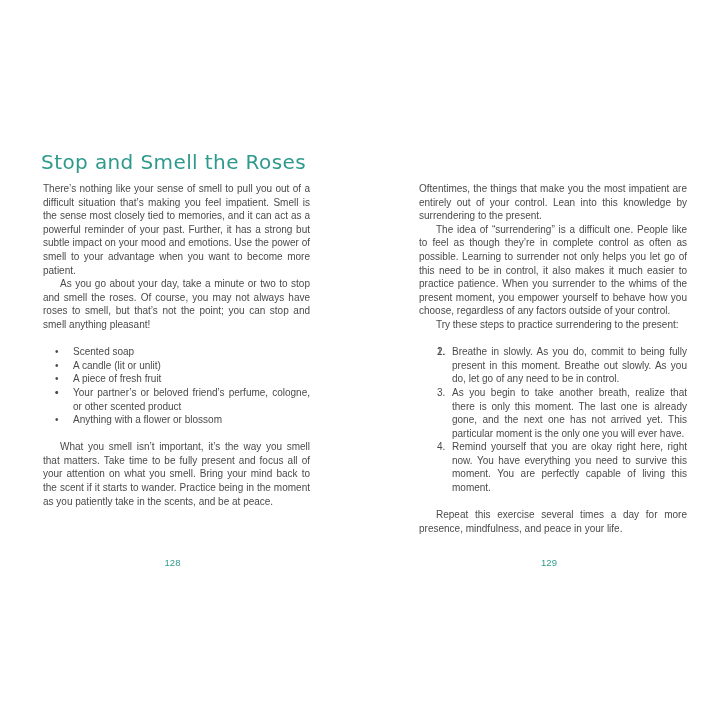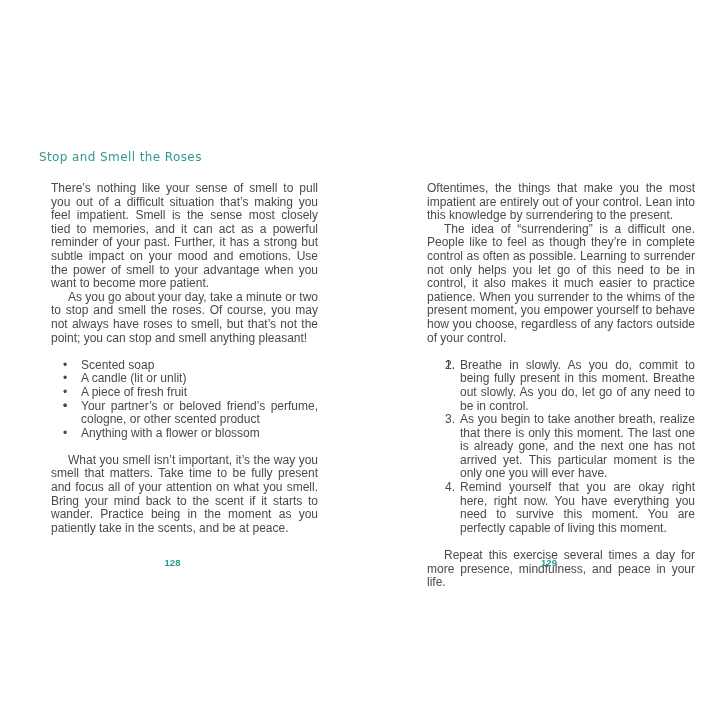--- a/index.html
+++ b/index.html
@@ -4,37 +4,37 @@
 <style>
   html, body { margin:0; padding:0; }
   body {
     width:720px; height:720px; background:#ffffff; position:relative; overflow:hidden;
     font-family:"Liberation Sans", sans-serif; color:#4a4a4a;
   }
   .page { position:absolute; top:0; height:720px; }
   .page.left { left:39px; width:267px; }
   .page.right { left:415px; width:268px; }
   .title {
-    position:absolute; top:150px; left:0; width:100%; text-align:left;
-    font-family:"DejaVu Sans", sans-serif; font-size:12px; color:#2e9a8c;
+    position:absolute; top:150px; left:0; width:100%; text-align:right;
+    font-family:"DejaVu Sans", sans-serif; font-size:20px; color:#2e9a8c;
     letter-spacing:0.4px; font-weight:normal; margin:0;
   }
-  .body { position:absolute; top:182px; left:12px; width:100%; font-size:12px; line-height:13.6px; }
+  .body { position:absolute; top:182px; left:4px; width:100%; font-size:10px; line-height:13.6px; }
   .body p { margin:0; text-align:justify; }
   .body p.indent { text-indent:17px; }
   .gap { height:13.6px; }
   ul.bullets { margin:0; padding:0; list-style:none; }
   ul.bullets li { position:relative; padding-left:30px; text-align:justify; }
   ul.bullets li .dot { position:absolute; left:12px; top:0; }
   ol.steps { margin:0; padding:0; list-style:none; }
   ol.steps li { position:relative; padding-left:33px; text-align:justify; }
   ol.steps li .num { position:absolute; left:18px; top:0; }
   .pagenum {
     position:absolute; top:557px; left:0; width:100%; text-align:center;
-    font-size:9.5px; color:#2e9a8c;font-weight:bold;
+    font-size:9.5px; color:#2e9a8c;
   }
 </style>
 </head>
 <body>
 
 <div class="page left">
   <h1 class="title">Stop and Smell the Roses</h1>
   <div class="body">
     <p>There’s nothing like your sense of smell to pull you out of a difficult situation that’s making you feel impatient. Smell is the sense most closely tied to memories, and it can act as a powerful reminder of your past. Further, it has a strong but subtle impact on your mood and emotions. Use the power of smell to your advantage when you want to become more patient.</p>
     <p class="indent">As you go about your day, take a minute or two to stop and smell the roses. Of course, you may not always have roses to smell, but that’s not the point; you can stop and smell anything pleasant!</p>
@@ -50,20 +50,21 @@
     <div class="gap"></div>
     <p class="indent">What you smell isn’t important, it’s the way you smell that matters. Take time to be fully present and focus all of your attention on what you smell. Bring your mind back to the scent if it starts to wander. Practice being in the moment as you patiently take in the scents, and be at peace.</p>
   </div>
   <div class="pagenum">128</div>
 </div>
 
 <div class="page right">
   <div class="body">
     <p>Oftentimes, the things that make you the most impatient are entirely out of your control. Lean into this knowledge by surrendering to the present.</p>
     <p class="indent">The idea of “surrendering” is a difficult one. People like to feel as though they’re in complete control as often as possible. Learning to surrender not only helps you let go of this need to be in control, it also makes it much easier to practice patience. When you surrender to the whims of the present moment, you empower yourself to behave how you choose, regardless of any factors outside of your control.</p>
+    <p class="indent">Try these steps to practice surrendering to the present:</p>
     <div class="gap"></div>
     <ol class="steps">
       <li><span class="num">1.</span></li>
       <li><span class="num">2.</span><span>Breathe in slowly. As you do, commit to being fully present in this moment. Breathe out slowly. As you do, let go of any need to be in control.</span></li>
       <li><span class="num">3.</span><span>As you begin to take another breath, realize that there is only this moment. The last one is already gone, and the next one has not arrived yet. This particular moment is the only one you will ever have.</span></li>
       <li><span class="num">4.</span><span>Remind yourself that you are okay right here, right now. You have everything you need to survive this moment. You are perfectly capable of living this moment.</span></li>
     </ol>
     <div class="gap"></div>
     <p class="indent">Repeat this exercise several times a day for more presence, mindfulness, and peace in your life.</p>
   </div>

